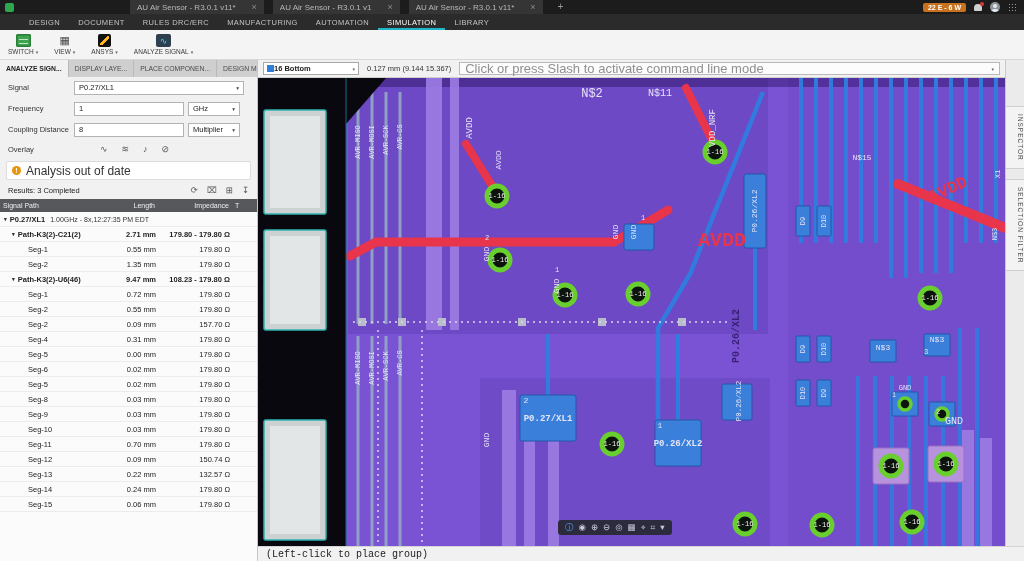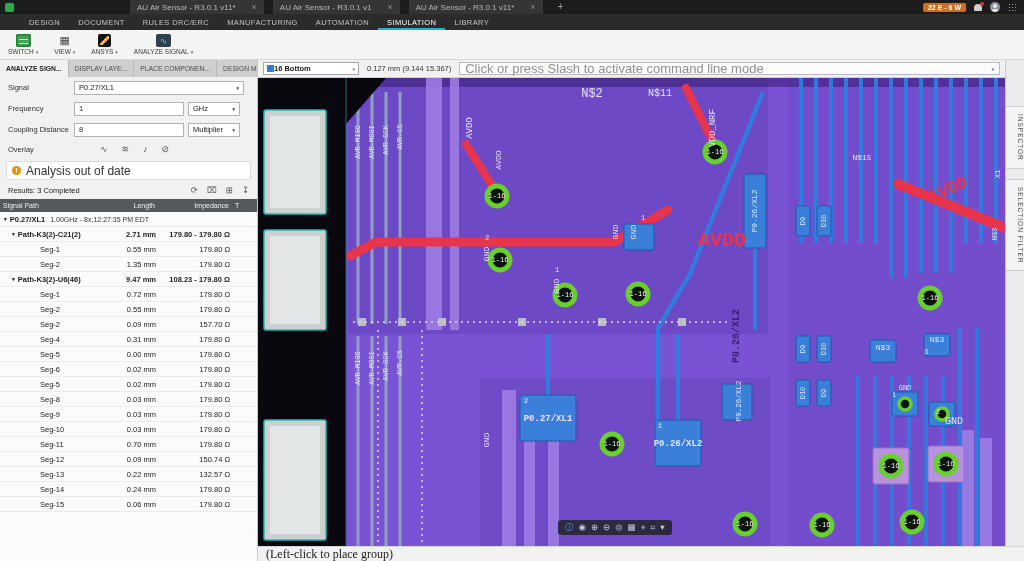--- a/index.html
+++ b/index.html
@@ -64,21 +64,21 @@
   .warntext{font-size:12px;color:#333}
   .cntrow{height:17px;display:flex;align-items:center;padding:0 8px;flex:none}
   .cnt{font-size:7.5px;color:#222}
   .cnt-icons{margin-left:auto;display:flex;gap:9px}
   .cicon{font-size:8.5px;color:#555;line-height:1}
   .thead{height:13px;background:#56585c;display:flex;align-items:center;flex:none}
   .th{font-size:7px;color:#eee;padding:0 3px;box-sizing:border-box}
   .th.c1{width:106px}.th.c2{width:52px;text-align:right}.th.c3{width:74px;text-align:right}.th.c4{flex:1}
   .tbody{flex:1;overflow:hidden;background:#fbfbfb}
   .trow{height:15px;display:flex;align-items:center;border-bottom:1px solid #ececec;font-size:7.5px;color:#222;box-sizing:border-box}
-  .trow .c1{width:106px;display:flex;align-items:center;padding-left:40px;box-sizing:border-box;white-space:nowrap;overflow:visible}
+  .trow .c1{width:106px;display:flex;align-items:center;padding-left:28px;box-sizing:border-box;white-space:nowrap;overflow:visible}
   .trow.path .c1{padding-left:12px;font-weight:bold}
   .trow.group .c1{padding-left:4px;font-weight:bold;width:auto}
   .trow .c2{width:52px;text-align:right;padding-right:2px;box-sizing:border-box}
   .trow .c3{width:74px;text-align:right;padding-right:2px;box-sizing:border-box;white-space:nowrap}
   .trow.path .c2,.trow.path .c3{font-weight:bold}
   .tcaret{font-size:5.5px;margin-right:3px;color:#333}
   .gdetail{font-weight:normal;font-size:7px;color:#333;margin-left:5px}
 
   
   #canvas-topbar{position:absolute;left:258px;top:60px;width:747px;height:18px;background:#f1f1f1;display:flex;align-items:center;gap:8px;padding:0 5px;box-sizing:border-box;border-bottom:1px solid #cfcfcf}
@@ -96,21 +96,21 @@
   .navpill{position:absolute;left:300px;top:442px;height:15px;background:rgba(38,40,50,.92);border-radius:3px;display:flex;align-items:center;gap:5px;padding:0 7px;z-index:4}
   .nicon{font-size:8.5px;color:#c9cede;line-height:1}
   .nicon.first{color:#57a8ff}
 
   
   #right-rail{position:absolute;left:1005px;top:60px;width:19px;height:486px;background:#ebebeb;border-left:1px solid #c9c9c9;display:flex;flex-direction:column;align-items:center;padding-top:46px;box-sizing:border-box;gap:10px}
   .vtab{writing-mode:vertical-rl;font-size:6.5px;color:#555;letter-spacing:1px;border-top:1px solid #cfcfcf;border-bottom:1px solid #cfcfcf;padding:7px 0;background:#f3f3f3;width:100%;text-align:center;box-sizing:border-box}
 
   
   #statusbar{position:absolute;left:258px;top:546px;width:766px;height:15px;background:#f1f1f1;display:flex;align-items:center;padding-left:8px;box-sizing:border-box;border-top:1px solid #d5d5d5}
-  .hint{font-size:12px;color:#222;font-family:Liberation Serif, serif}
+  .hint{font-size:10px;color:#222;font-family:Liberation Mono, monospace}
 </style>
 </head>
 <body>
 
 <div id="app">
 
   <div id="titlebar">
     <div class="app-chip"></div>
     <div class="wtabs">
         <div class="wtab">

